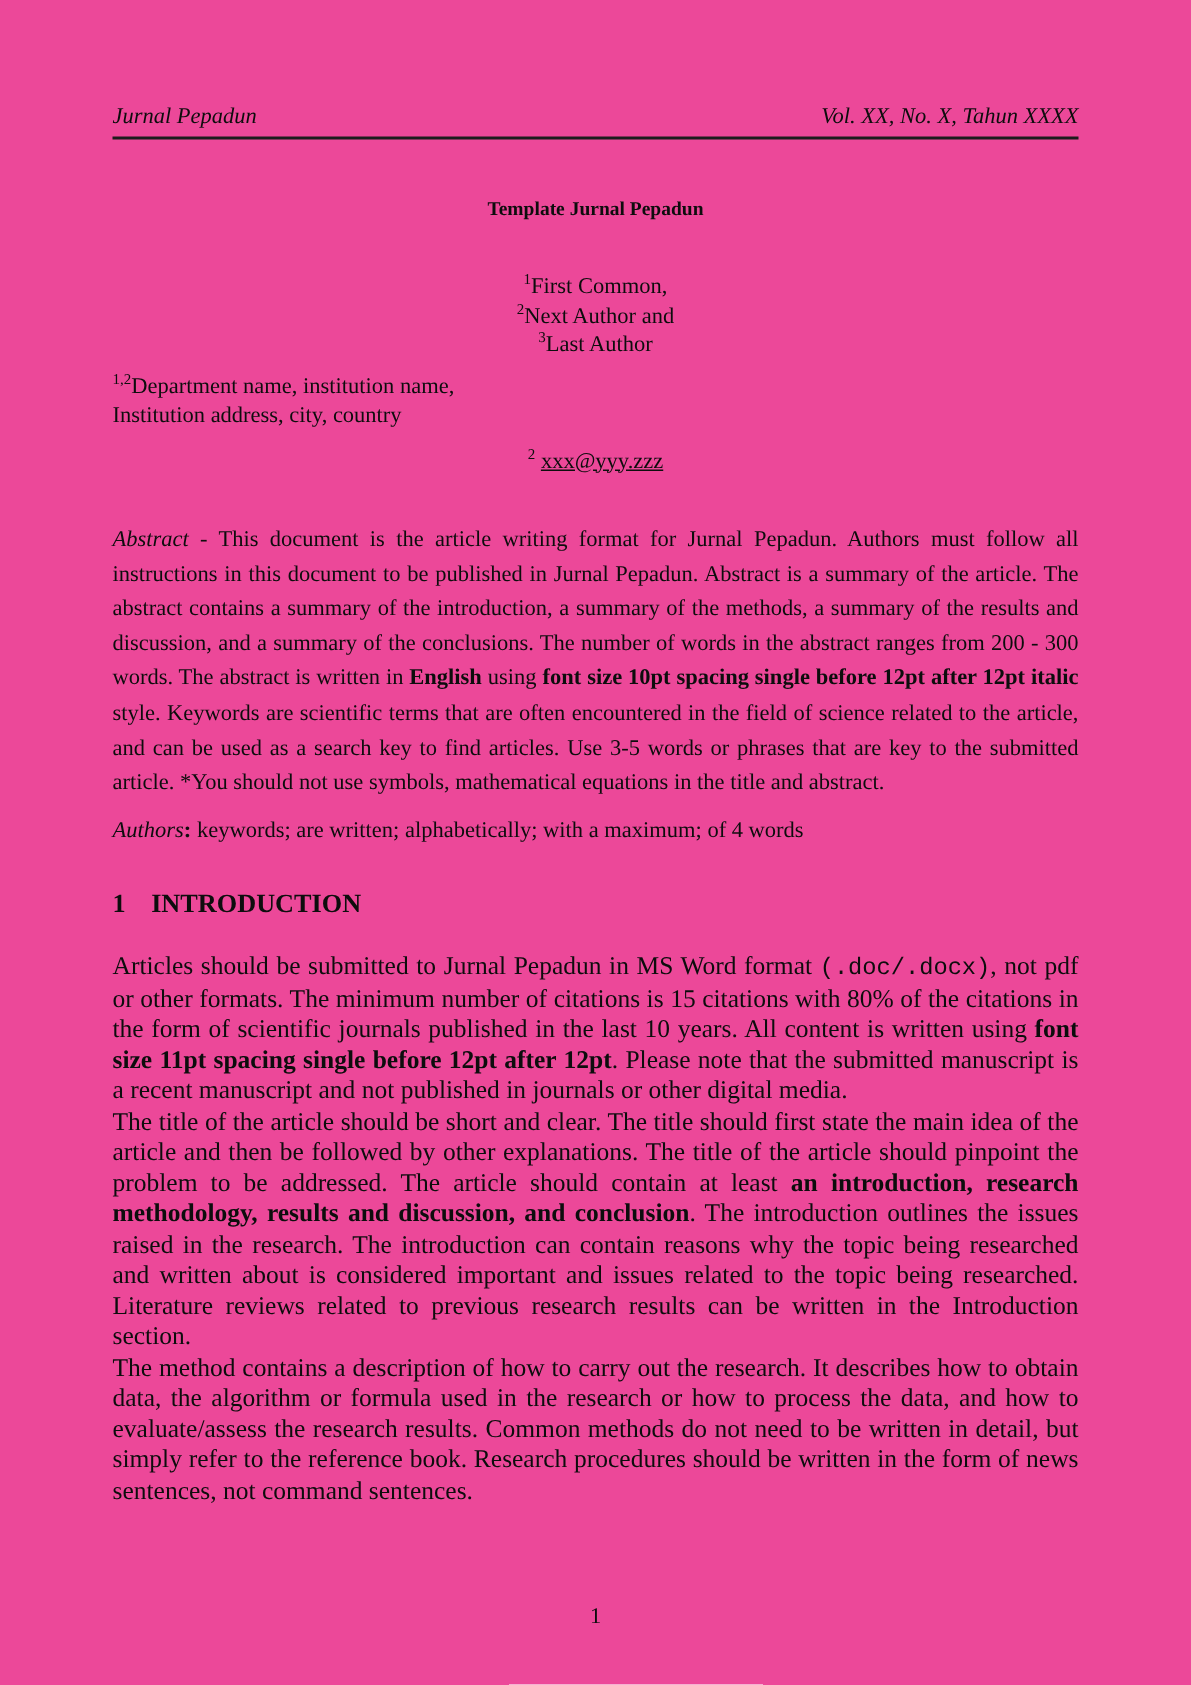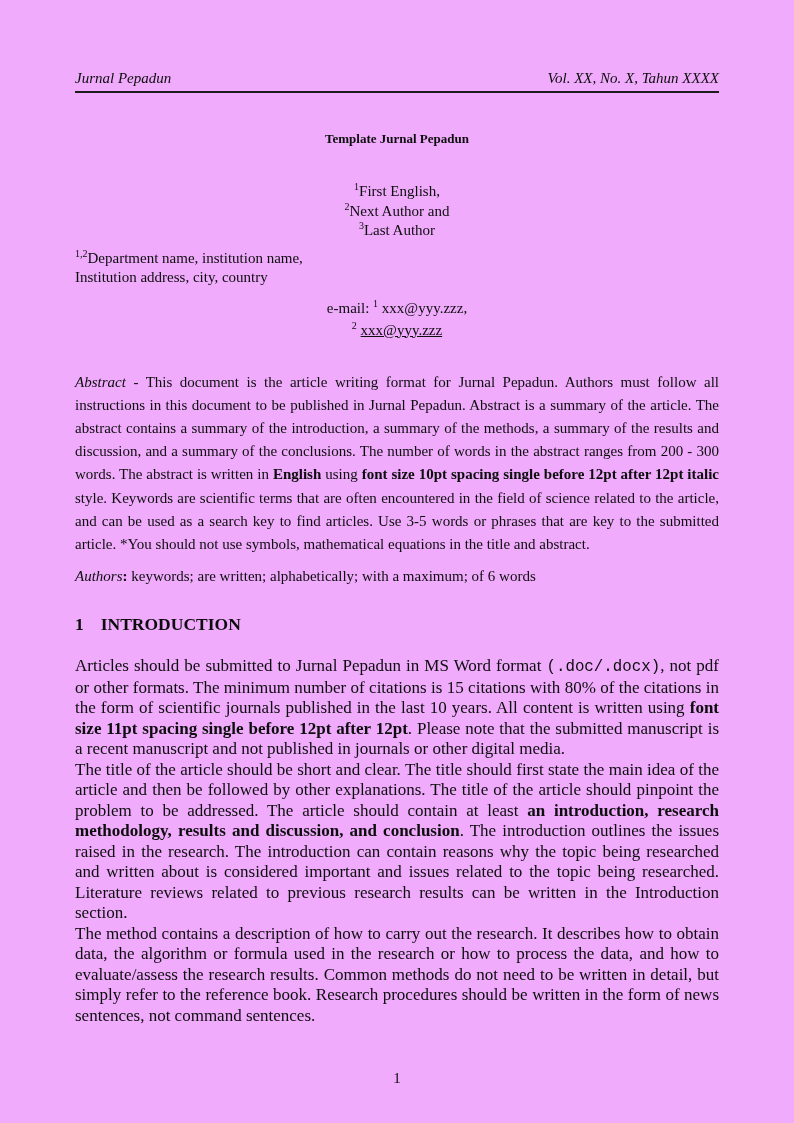--- a/index.html
+++ b/index.html
@@ -5,21 +5,21 @@
   html, body {
     margin: 0;
     padding: 0;
     background: #ffffff;
   }
   .page {
     position: relative;
     width: 794px;
     height: 1123px;
     margin: 0 auto;
-    background: #f0abfc;
+    background: #ec4899;
     box-sizing: border-box;
     padding: 70px 75px 0 75px;
     font-family: "Liberation Serif", serif;
     color: #0d0d0d;
     overflow: hidden;
   }
   
   .running-header {
     display: flex;
     justify-content: space-between;
@@ -118,38 +118,37 @@
 <div class="page">
 
   <div class="running-header">
     <span>Jurnal Pepadun</span>
     <span>Vol. XX, No. X, Tahun XXXX</span>
   </div>
 
   <h1 class="title">Template Jurnal Pepadun</h1>
 
   <div class="authors">
-    <div><sup>1</sup><span>First English,</span></div>
+    <div><sup>1</sup><span>First Common,</span></div>
     <div><sup>2</sup><span>Next Author and</span></div>
     <div><sup>3</sup><span>Last Author</span></div>
   </div>
 
   <div class="affiliations">
     <div><sup>1,2</sup><span>Department name, institution name,</span></div>
     <div><sup></sup><span>Institution address, city, country</span></div>
   </div>
 
   <div class="emails">
-    <div><span>e-mail:</span> <sup>1</sup> <span>xxx@yyy.zzz,</span></div>
     <div><sup>2</sup> <span class="u">xxx@yyy.zzz</span></div>
   </div>
 
   <p class="abstract"><span class="bi">Abstract</span><span> -  This document is the article writing format for Jurnal Pepadun. Authors must follow all instructions in this document to be published in Jurnal Pepadun. Abstract is a summary of the article. The abstract contains a summary of the introduction, a summary of the methods, a summary of the results and discussion, and a summary of the conclusions. The number of words in the abstract ranges from 200 - 300 words. The abstract is written in </span><span class="b">English</span><span> using </span><span class="b">font size 10pt spacing single before 12pt after 12pt italic</span><span> style. Keywords are scientific terms that are often encountered in the field of science related to the article, and can be used as a search key to find articles. Use 3-5 words or phrases that are key to the submitted article. *You should not use symbols, mathematical equations in the title and abstract.</span></p>
 
-  <p class="keywords"><span class="bi">Authors</span><span class="b">:</span><span> keywords; are written; alphabetically; with a maximum; of 6 words</span></p>
+  <p class="keywords"><span class="bi">Authors</span><span class="b">:</span><span> keywords; are written; alphabetically; with a maximum; of 4 words</span></p>
 
   <div class="section-heading">
     <span class="sec-num">1</span><span>INTRODUCTION</span>
   </div>
   <p class="body-par"><span>Articles should be submitted to Jurnal Pepadun in MS Word format </span><span class="mono">(.doc/.docx)</span><span>, not pdf or other formats. The minimum number of citations is 15 citations with 80% of the citations in the form of scientific journals published in the last 10 years. All content is written using </span><span class="b">font size 11pt spacing single before 12pt after 12pt</span><span>. Please note that the submitted manuscript is a recent manuscript and not published in journals or other digital media.</span></p>
   <p class="body-par"><span>The title of the article should be short and clear. The title should first state the main idea of the article and then be followed by other explanations. The title of the article should pinpoint the problem to be addressed. The article should contain at least </span><span class="b">an introduction, research methodology, results and discussion, and conclusion</span><span>. The introduction outlines the issues raised in the research. The introduction can contain reasons why the topic being researched and written about is considered important and issues related to the topic being researched. Literature reviews related to previous research results can be written in the Introduction section.</span></p>
 
   <p class="body-par"><span>The method contains a description of how to carry out the research. It describes how to obtain data, the algorithm or formula used in the research or how to process the data, and how to evaluate/assess the research results. Common methods do not need to be written in detail, but simply refer to the reference book. Research procedures should be written in the form of news sentences, not command sentences.</span></p>
 
   <div class="page-number">1</div>

